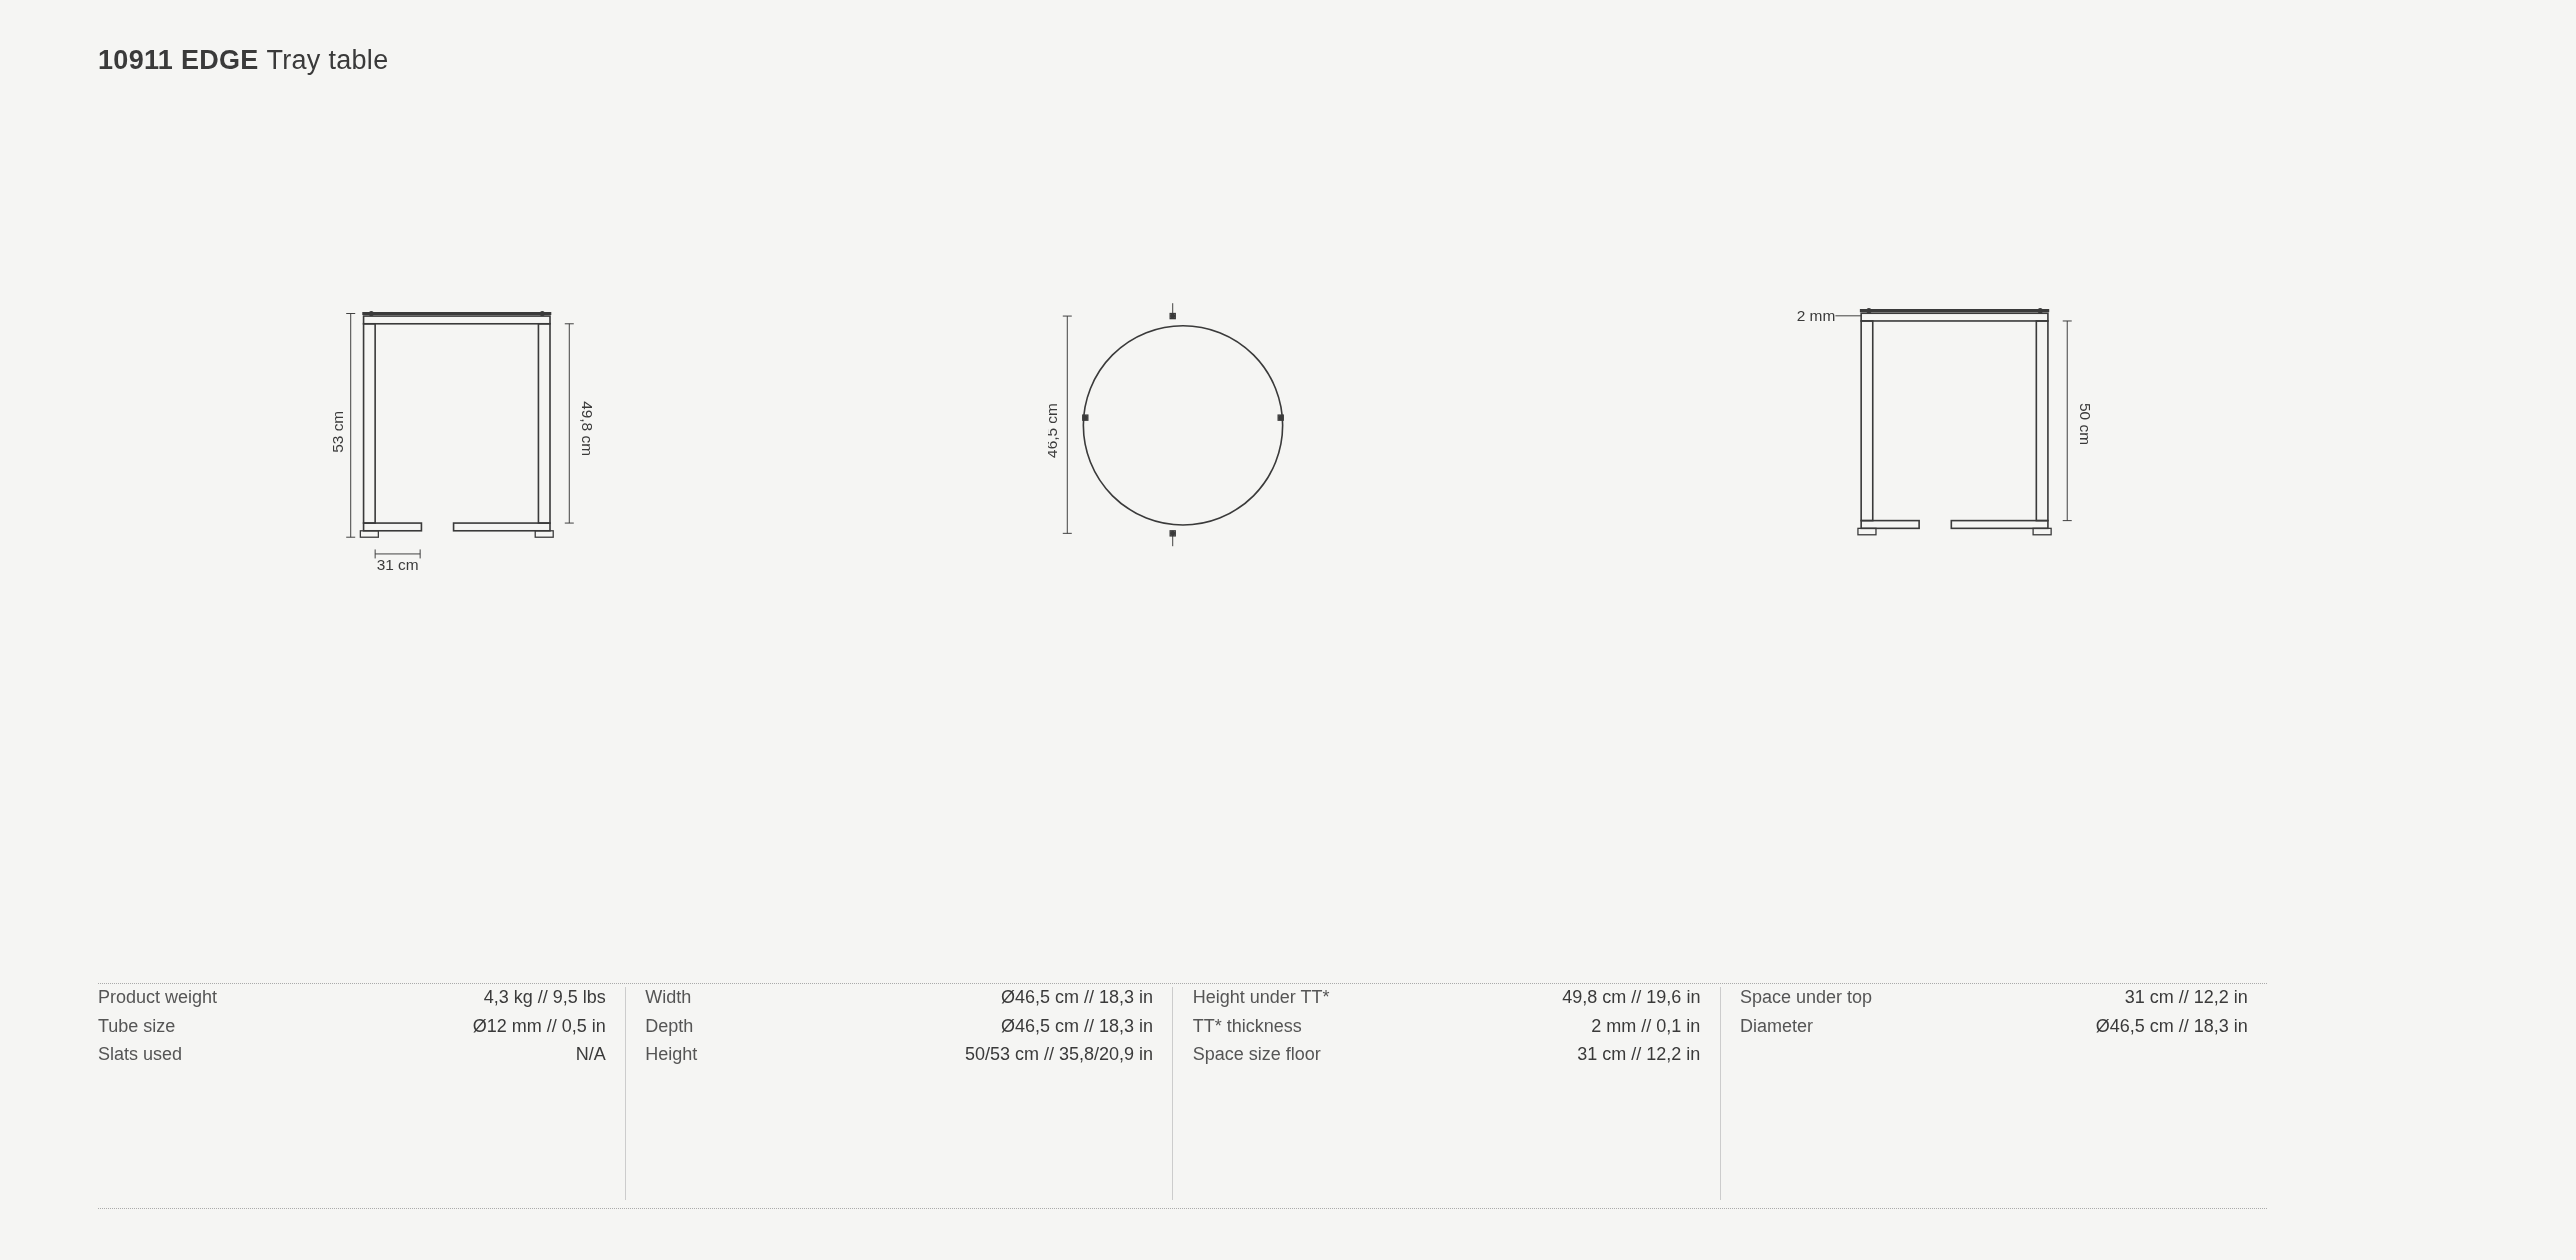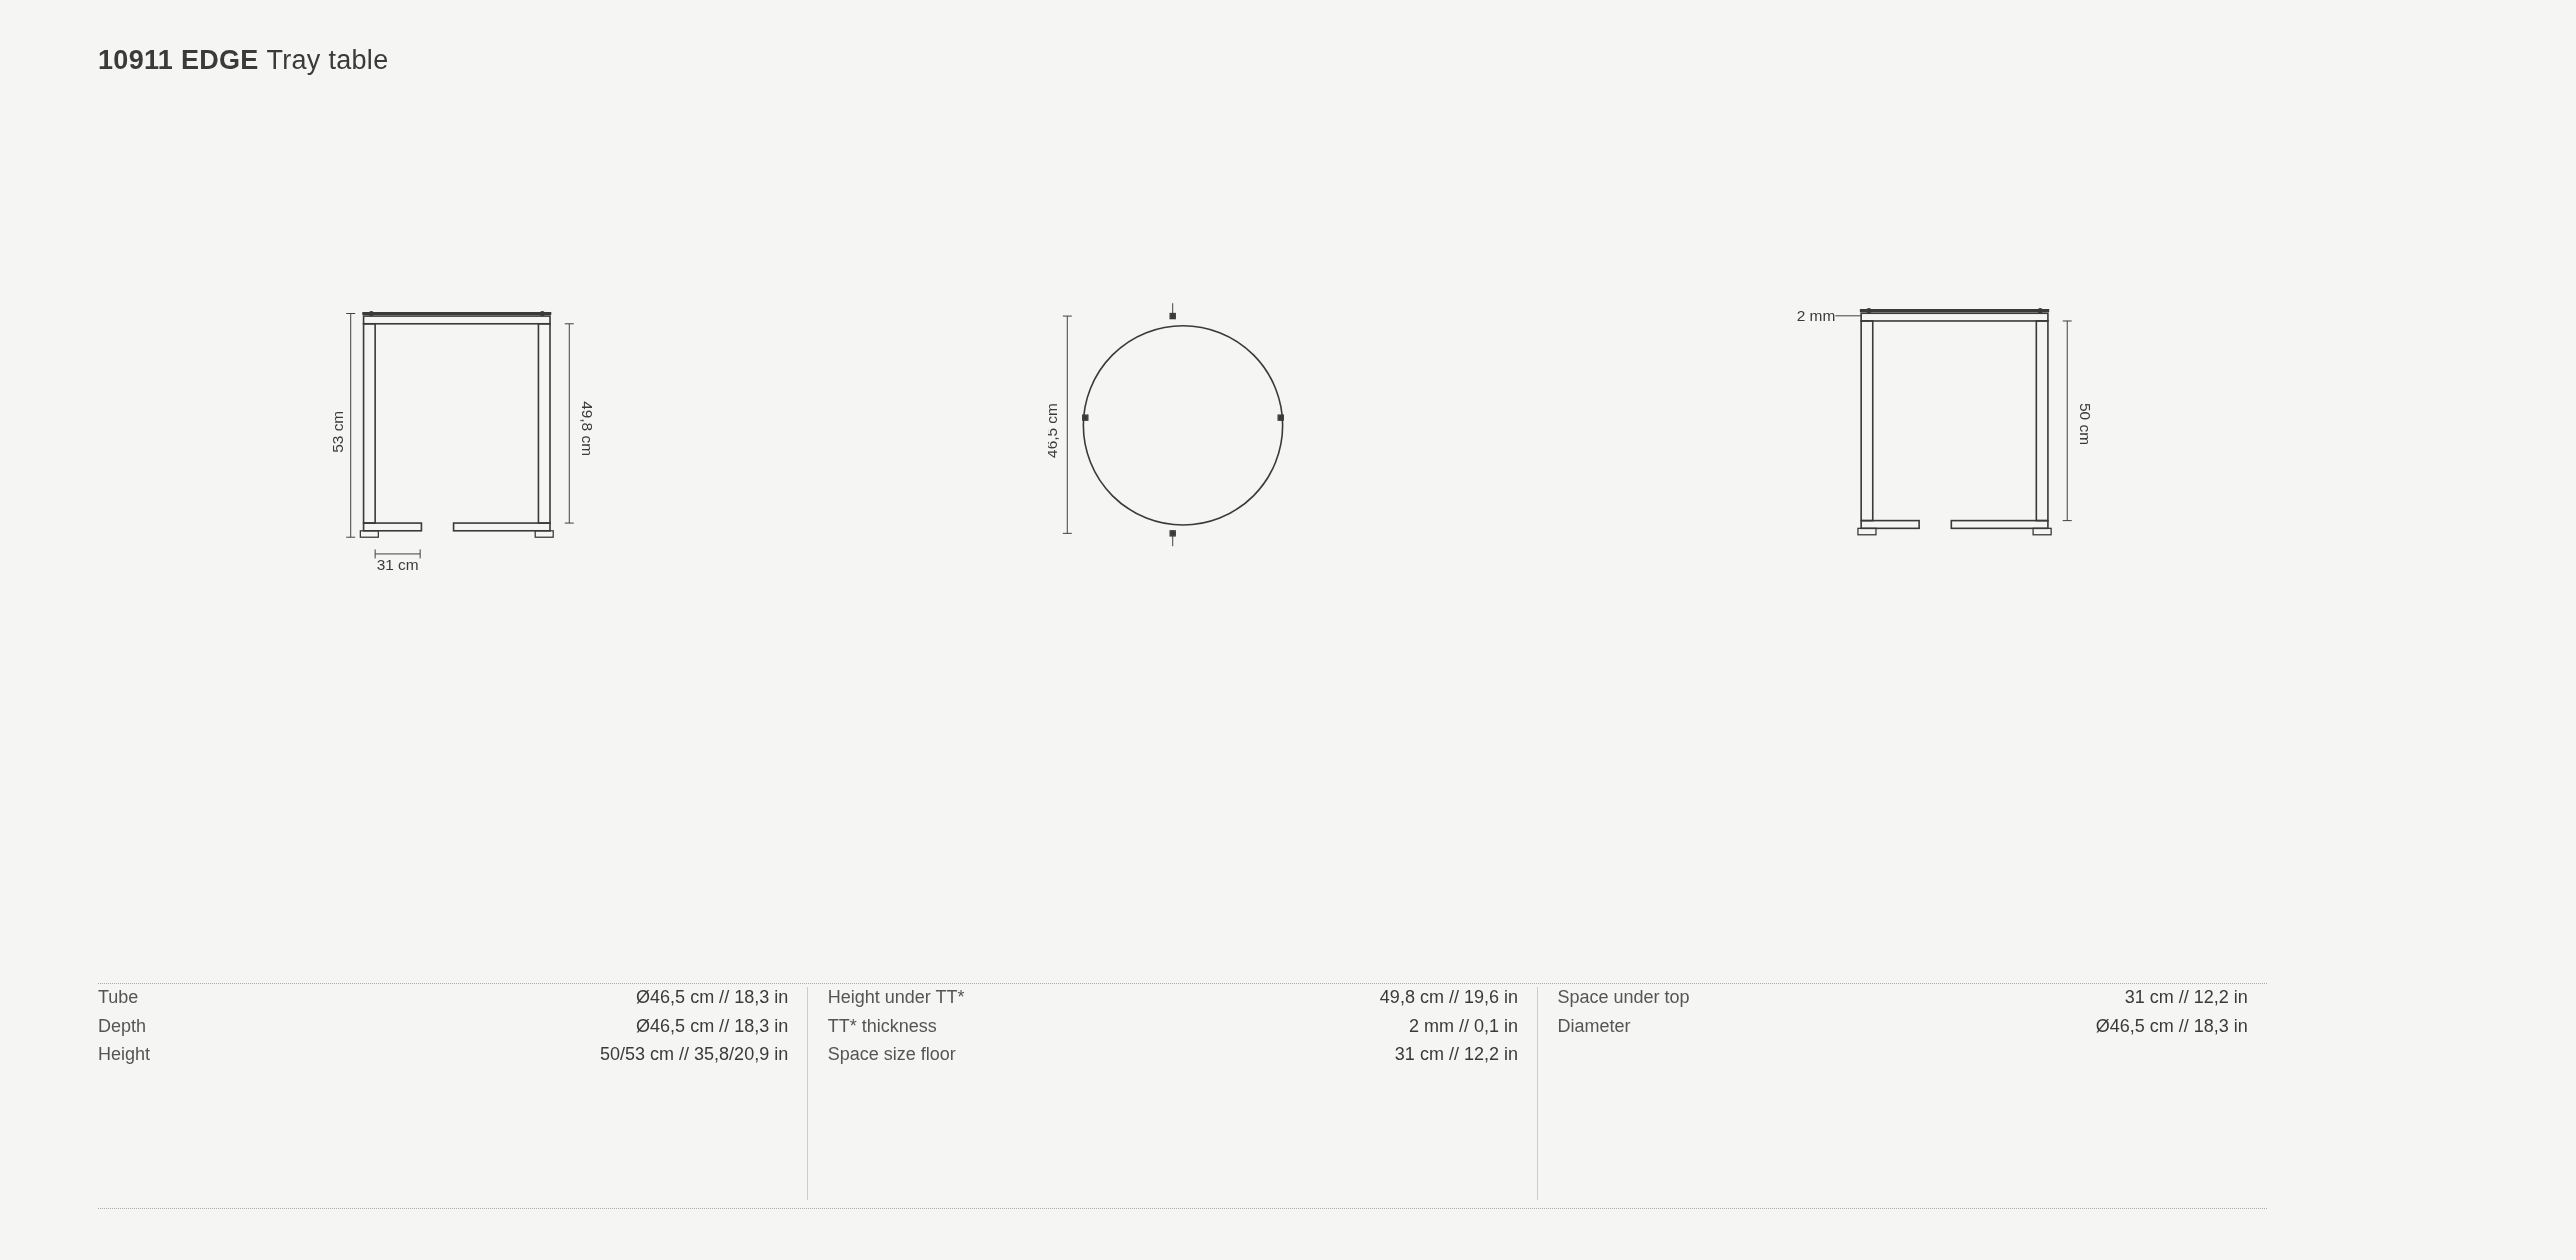--- a/index.html
+++ b/index.html
@@ -233,24 +233,38 @@
         <text x="480" y="228" font-size="24" text-anchor="middle" transform="rotate(90, 480, 228)">50 cm</text>
       </svg>
     </div>
 
   </div>
 
   <div class="separator-top"></div>
 
   <div class="specs-area">
 
-
     <div class="specs-col">
       <div class="spec-row">
-        <span class="spec-label">Tube</span>
+        <span class="spec-label">Product weight</span>
+        <span class="spec-value">4,3 kg // 9,5 lbs</span>
+      </div>
+      <div class="spec-row">
+        <span class="spec-label">Tube size</span>
+        <span class="spec-value">Ø12 mm // 0,5 in</span>
+      </div>
+      <div class="spec-row">
+        <span class="spec-label">Slats used</span>
+        <span class="spec-value">N/A</span>
+      </div>
+    </div>
+
+    <div class="specs-col">
+      <div class="spec-row">
+        <span class="spec-label">Width</span>
         <span class="spec-value">Ø46,5 cm // 18,3 in</span>
       </div>
       <div class="spec-row">
         <span class="spec-label">Depth</span>
         <span class="spec-value">Ø46,5 cm // 18,3 in</span>
       </div>
       <div class="spec-row">
         <span class="spec-label">Height</span>
         <span class="spec-value">50/53 cm // 35,8/20,9 in</span>
       </div>

